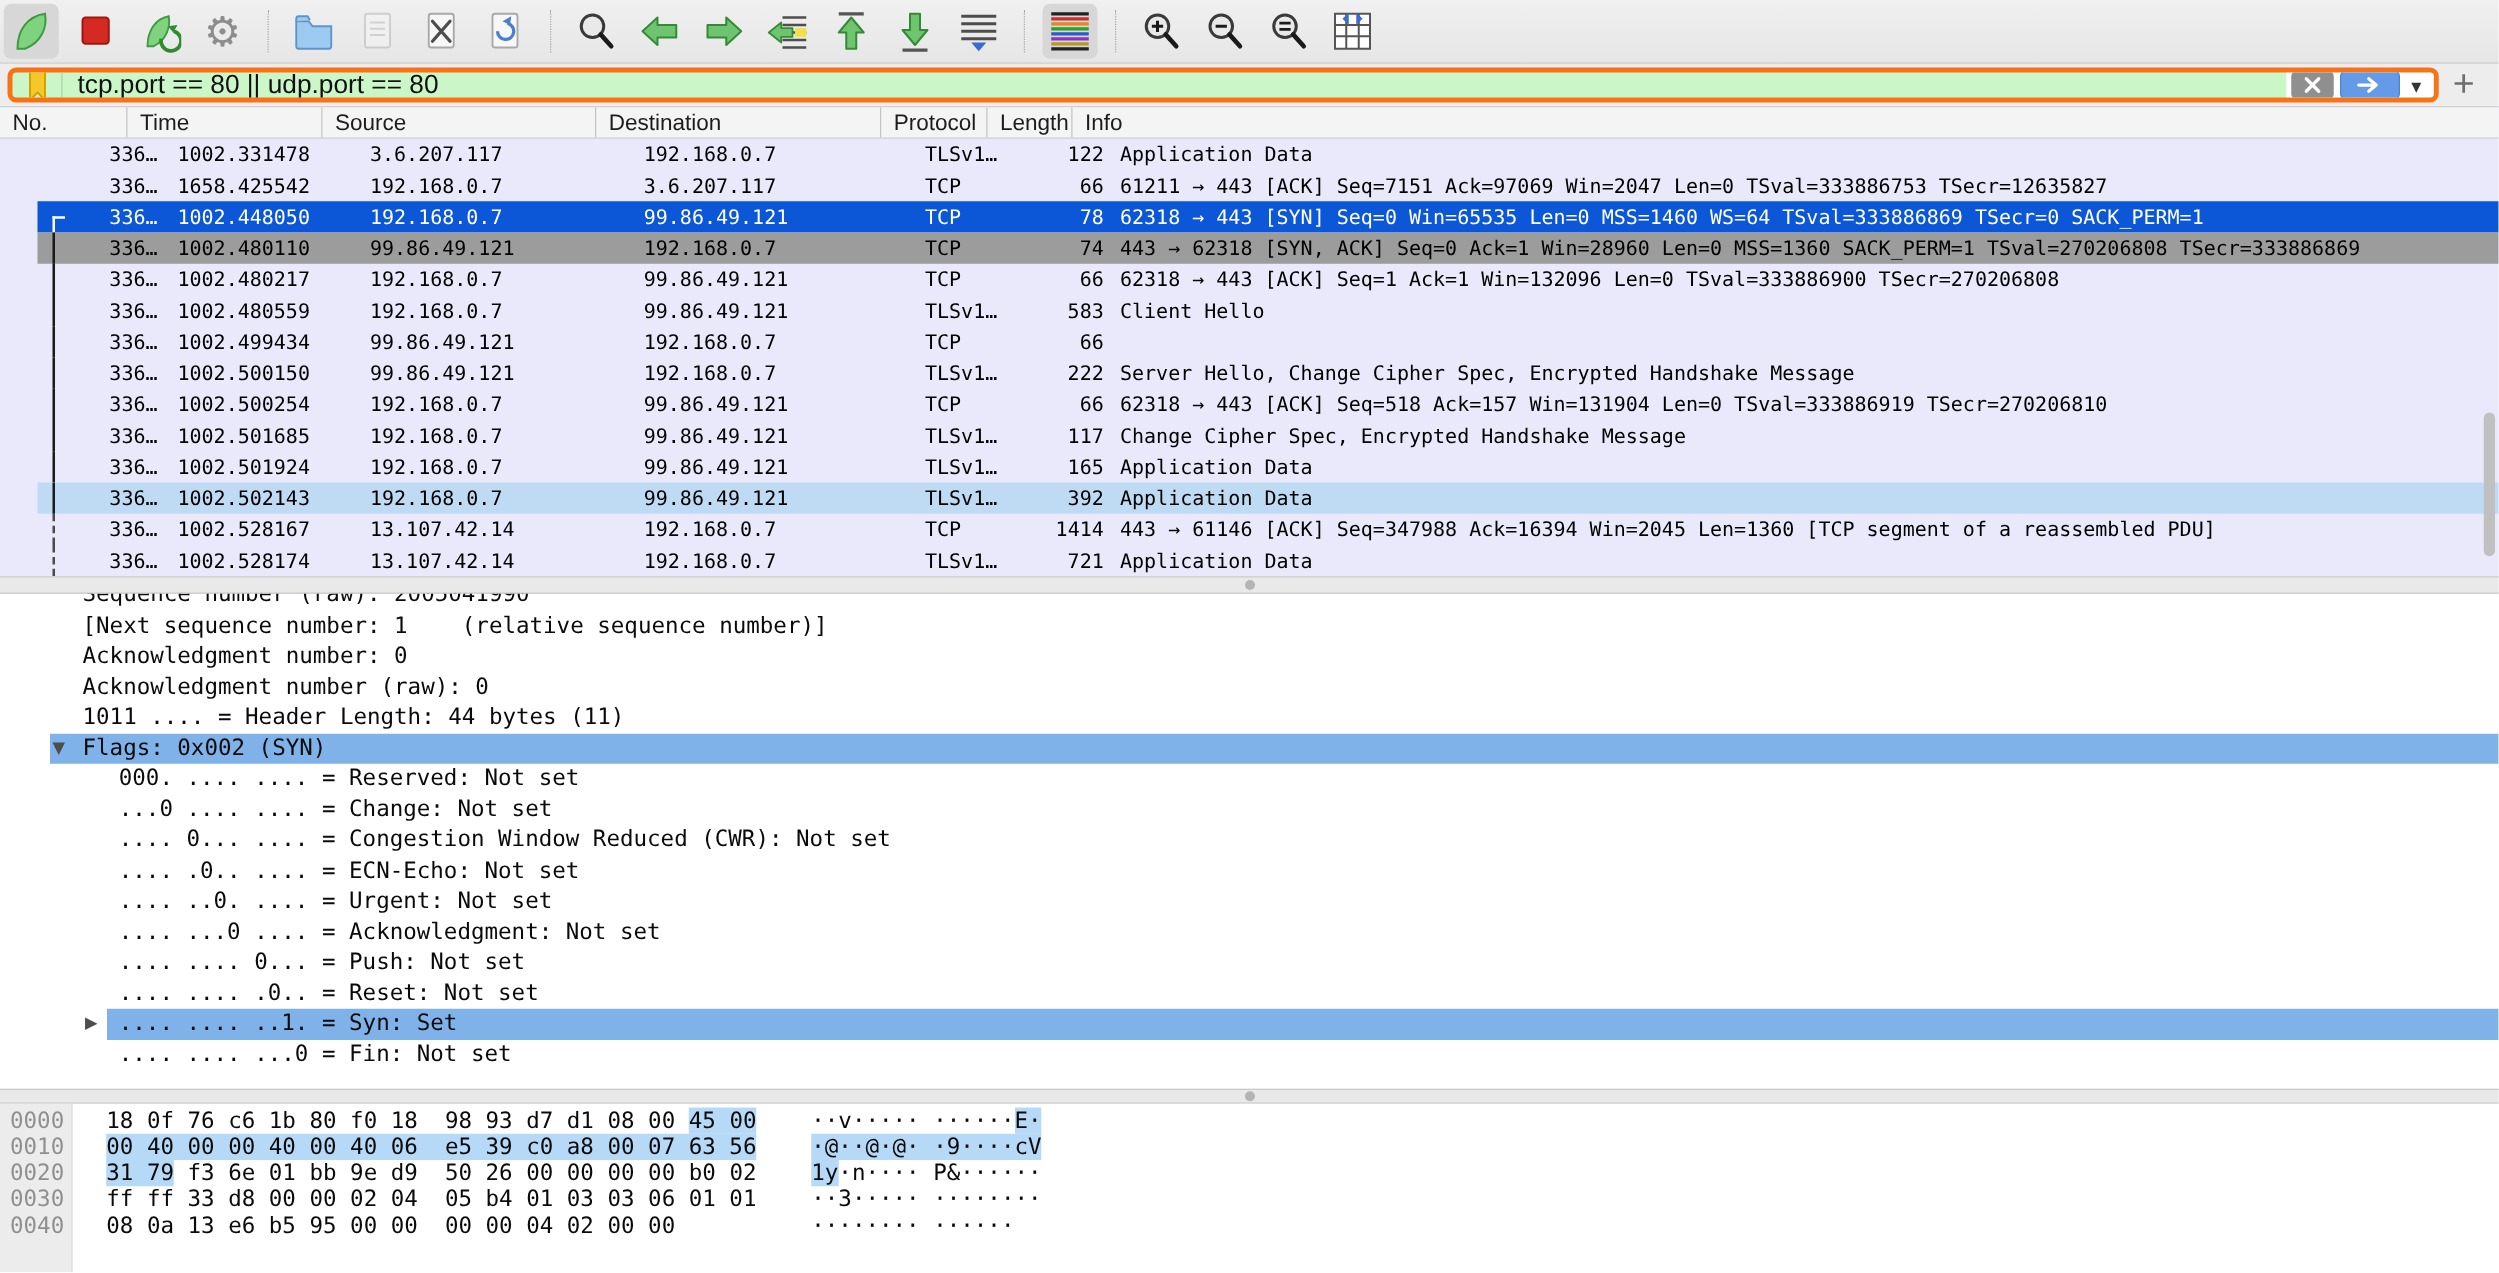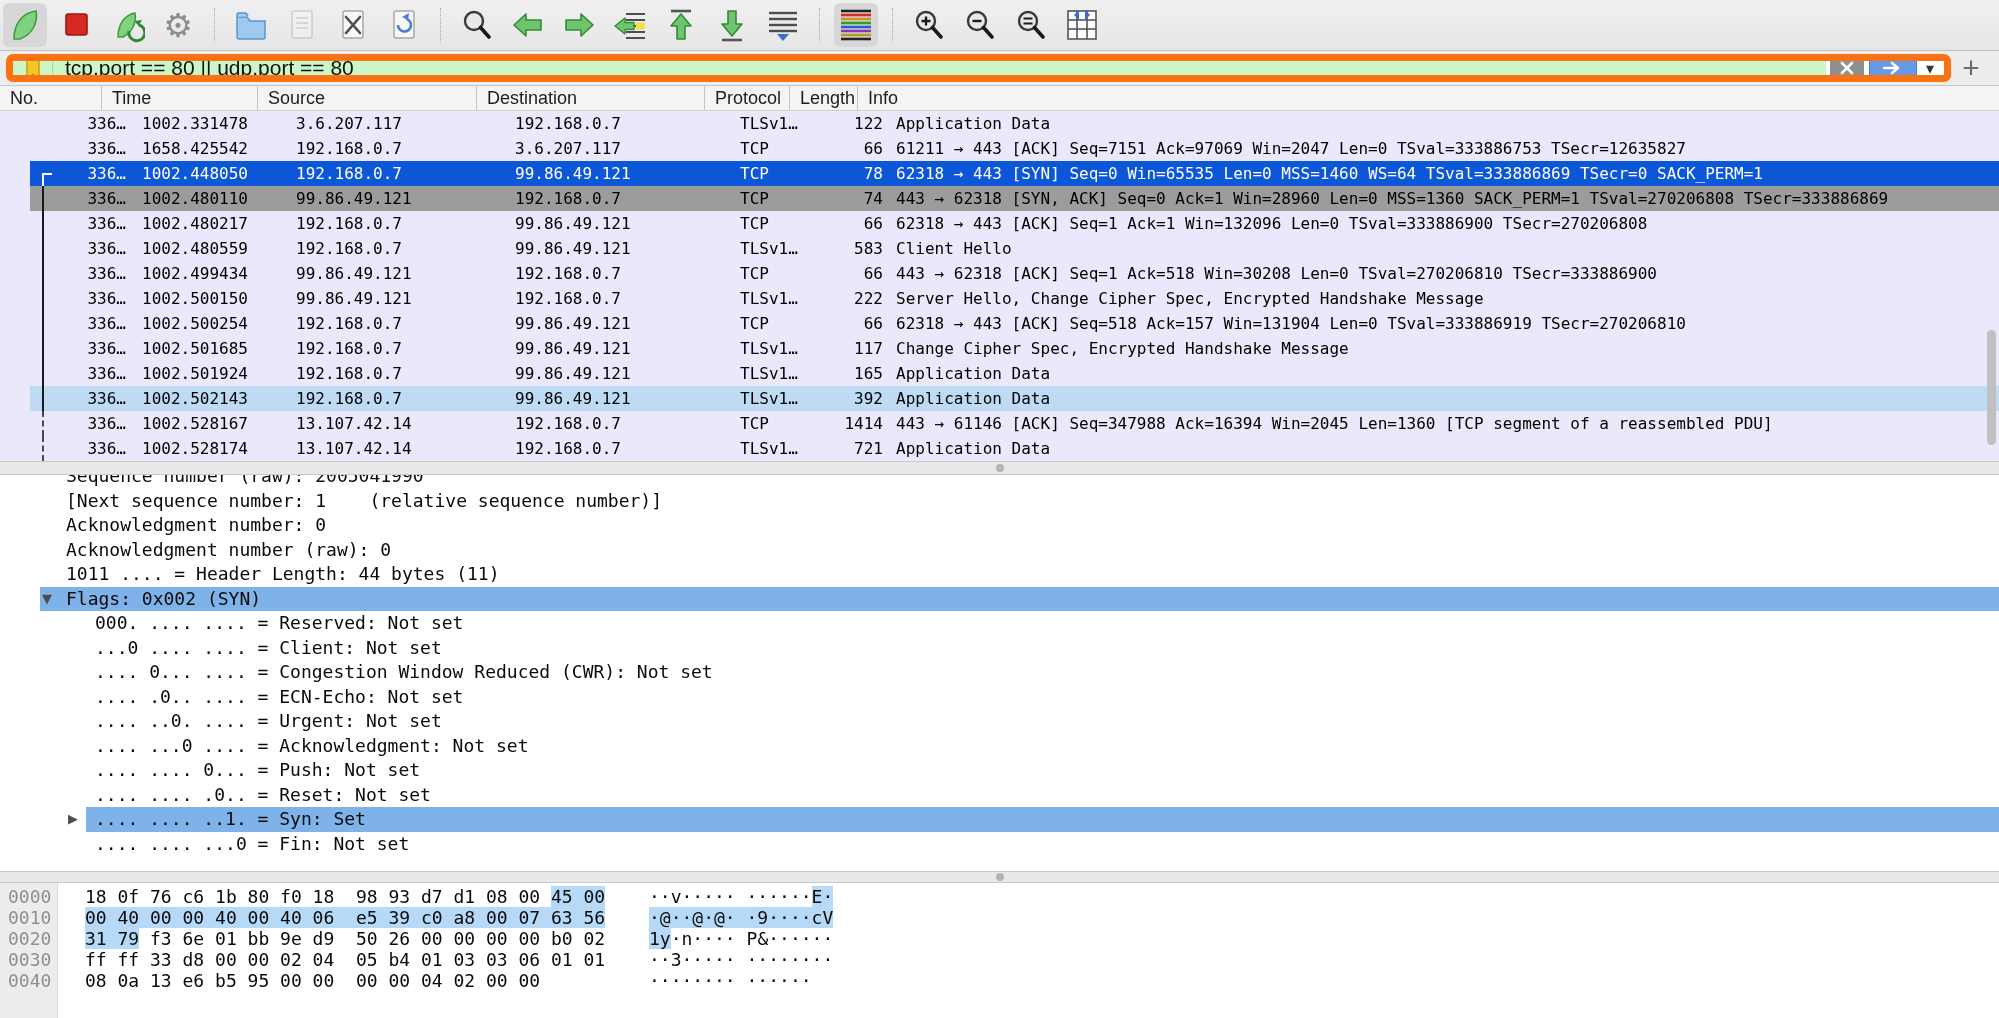--- a/index.html
+++ b/index.html
@@ -14,21 +14,21 @@
     border-radius:6px; flex:none; }
   .tb-btn.active { background:#d7d7d7; }
   .tb-btn.disabled { opacity:.45; }
   .tb-btn svg { display:block; }
   .tb-sep { width:1px; height:34px; border-left:1px dotted #a9a9a9; margin:0 14px 0 7px; flex:none; }
   .gear-glyph { font-family:"DejaVu Sans", sans-serif; font-size:33px; color:#8d8d8d; line-height:1; }
 
   
   .filterbar { height:35px; background:#ededed; border-bottom:1px solid #c6c6c6; display:flex;
     align-items:center; padding:0 8px 0 6px; flex:none; }
-  .ffield { flex:1; height:28px; background:#cbf7c8; border:7px solid #f97316; border-radius:7px;
+  .ffield { flex:1; height:28px; background:#cbf7c8; border:4px solid #f97316; border-radius:7px;
     display:flex; align-items:center; overflow:hidden; }
   .fbookmark { width:40px; height:100%; display:flex; align-items:center; justify-content:center;
     border-right:1px solid #a8d8a2; flex:none; }
   .ftext { flex:1; font-size:21px; color:#111; padding-left:12px; white-space:nowrap; overflow:hidden; }
   .fbtns { display:flex; align-items:center; background:#fff; height:100%; padding:0 6px 0 4px; gap:5px; flex:none; }
   .fclear { width:34px; height:24px; background:#8f8f8f; border-radius:5px; display:flex; align-items:center;
     justify-content:center; }
   .fapply { width:48px; height:24px; background:#649ae8; border:1px solid #4a82d6; border-radius:5px;
     display:flex; align-items:center; justify-content:center; }
   .fcaret { font-size:16px; color:#333; padding:0 4px; font-family:"DejaVu Sans", sans-serif; }
@@ -388,21 +388,20 @@
           <span class="cell c-info">Client Hello</span>
         </div>
         <div class="prow ">
           <span class="mark line"></span>
           <span class="cell c-no">336…</span>
           <span class="cell c-time">1002.499434</span>
           <span class="cell c-src">99.86.49.121</span>
           <span class="cell c-dst">192.168.0.7</span>
           <span class="cell c-proto">TCP</span>
           <span class="cell c-len">66</span>
-          <span class="cell c-info">443 → 62318 [ACK] Seq=1 Ack=518 Win=30208 Len=0 TSval=270206810 TSecr=333886900</span>
         </div>
         <div class="prow ">
           <span class="mark line"></span>
           <span class="cell c-no">336…</span>
           <span class="cell c-time">1002.500150</span>
           <span class="cell c-src">99.86.49.121</span>
           <span class="cell c-dst">192.168.0.7</span>
           <span class="cell c-proto">TLSv1…</span>
           <span class="cell c-len">222</span>
           <span class="cell c-info">Server Hello, Change Cipher Spec, Encrypted Handshake Message</span>
@@ -478,21 +477,21 @@
     </div>
 
   <div class="details" id="details">
       <div class="dline ind1"><span class="dtext">Sequence number (raw): 2005041990</span></div>
       <div class="dline ind1"><span class="dtext">[Next sequence number: 1    (relative sequence number)]</span></div>
       <div class="dline ind1"><span class="dtext">Acknowledgment number: 0</span></div>
       <div class="dline ind1"><span class="dtext">Acknowledgment number (raw): 0</span></div>
       <div class="dline ind1"><span class="dtext">1011 .... = Header Length: 44 bytes (11)</span></div>
       <div class="dline ind1 hl-full"><span class="exp">▼</span><span class="dtext">Flags: 0x002 (SYN)</span></div>
       <div class="dline ind2"><span class="dtext">000. .... .... = Reserved: Not set</span></div>
-      <div class="dline ind2"><span class="dtext">...0 .... .... = Client: Not set</span></div>
+      <div class="dline ind2"><span class="dtext">...0 .... .... = Change: Not set</span></div>
       <div class="dline ind2"><span class="dtext">.... 0... .... = Congestion Window Reduced (CWR): Not set</span></div>
       <div class="dline ind2"><span class="dtext">.... .0.. .... = ECN-Echo: Not set</span></div>
       <div class="dline ind2"><span class="dtext">.... ..0. .... = Urgent: Not set</span></div>
       <div class="dline ind2"><span class="dtext">.... ...0 .... = Acknowledgment: Not set</span></div>
       <div class="dline ind2"><span class="dtext">.... .... 0... = Push: Not set</span></div>
       <div class="dline ind2"><span class="dtext">.... .... .0.. = Reset: Not set</span></div>
       <div class="dline ind2 hl-text"><span class="exp">▶</span><span class="dtext">.... .... ..1. = Syn: Set</span></div>
       <div class="dline ind2"><span class="dtext">.... .... ...0 = Fin: Not set</span></div>
     </div>
 

